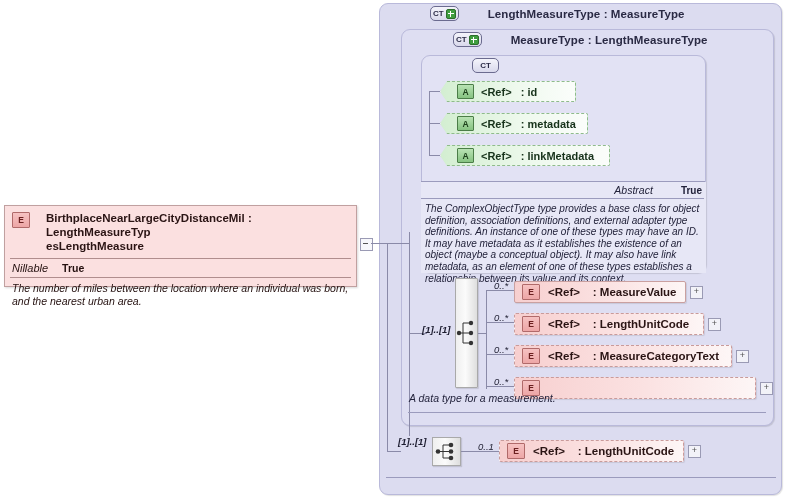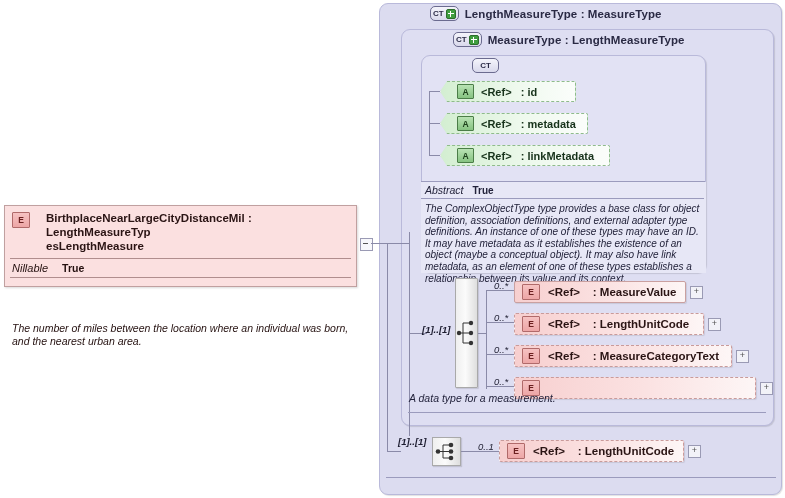--- a/index.html
+++ b/index.html
@@ -30,20 +30,21 @@
 
   .ct-head{
     position:absolute;
     display:flex;align-items:center;gap:6px;
     white-space:nowrap;
     padding-left:44px;
   }
   .ct-title{
     font-size:11.5px;font-weight:bold;color:#2a2a44;
     letter-spacing:.1px;
+    margin-left:23px;
   }
 
   
   .ct-icon{
     display:inline-flex;align-items:center;justify-content:center;
     height:13px;min-width:21px;padding:0 2px;
     border:1px solid #6b6b8f;border-radius:5px;
     background:linear-gradient(#f4f4fb,#d9d9ec);
     font-size:8px;font-weight:bold;color:#2b2b46;
     line-height:1;
@@ -133,36 +134,36 @@
     font-size:11.5px;font-weight:bold;color:#2a1414;line-height:14px;
   }
   .rootbox .divider{height:1px;background:#b08e8e;margin:0 5px;}
   .rootbox .prop{
     display:flex;gap:14px;padding:3px 7px 3px 7px;align-items:baseline;
   }
   .prop-key{font-style:italic;font-size:11px;color:#24100f;}
   .prop-val{font-size:10.5px;font-weight:bold;color:#24100f;}
   .rootbox .doc{
     padding:4px 7px 5px 7px;
-    font-style:italic;font-size:10.5px;color:#24100f;line-height:13px;margin-top:40px;
+    font-style:italic;font-size:10.5px;color:#24100f;line-height:13px;
   }
 
   
   .docstrip{
     position:absolute;font-style:italic;font-size:10.5px;color:#23233c;
     white-space:nowrap;
   }
   .hrule{position:absolute;height:1px;background:#9b9bbd;}
 
   
   .absblock{
     position:absolute;box-sizing:border-box;
     background:#e7e7f6;
   }
-  .absblock .row{display:flex;gap:9px;align-items:baseline;padding:2px 4px 2px 4px;}
+  .absblock .row{display:flex;gap:28px;align-items:baseline;padding:2px 4px 2px 4px;justify-content:flex-end;}
   .absblock .k{font-style:italic;font-size:10.5px;color:#22223a;}
   .absblock .v{font-size:10px;font-weight:bold;color:#22223a;}
   .absblock .body{
     padding:3px 4px 3px 4px;
     font-style:italic;font-size:10px;line-height:11.6px;color:#22223a;
   }
 
   
   .seqwrap{
     position:absolute;box-sizing:border-box;

